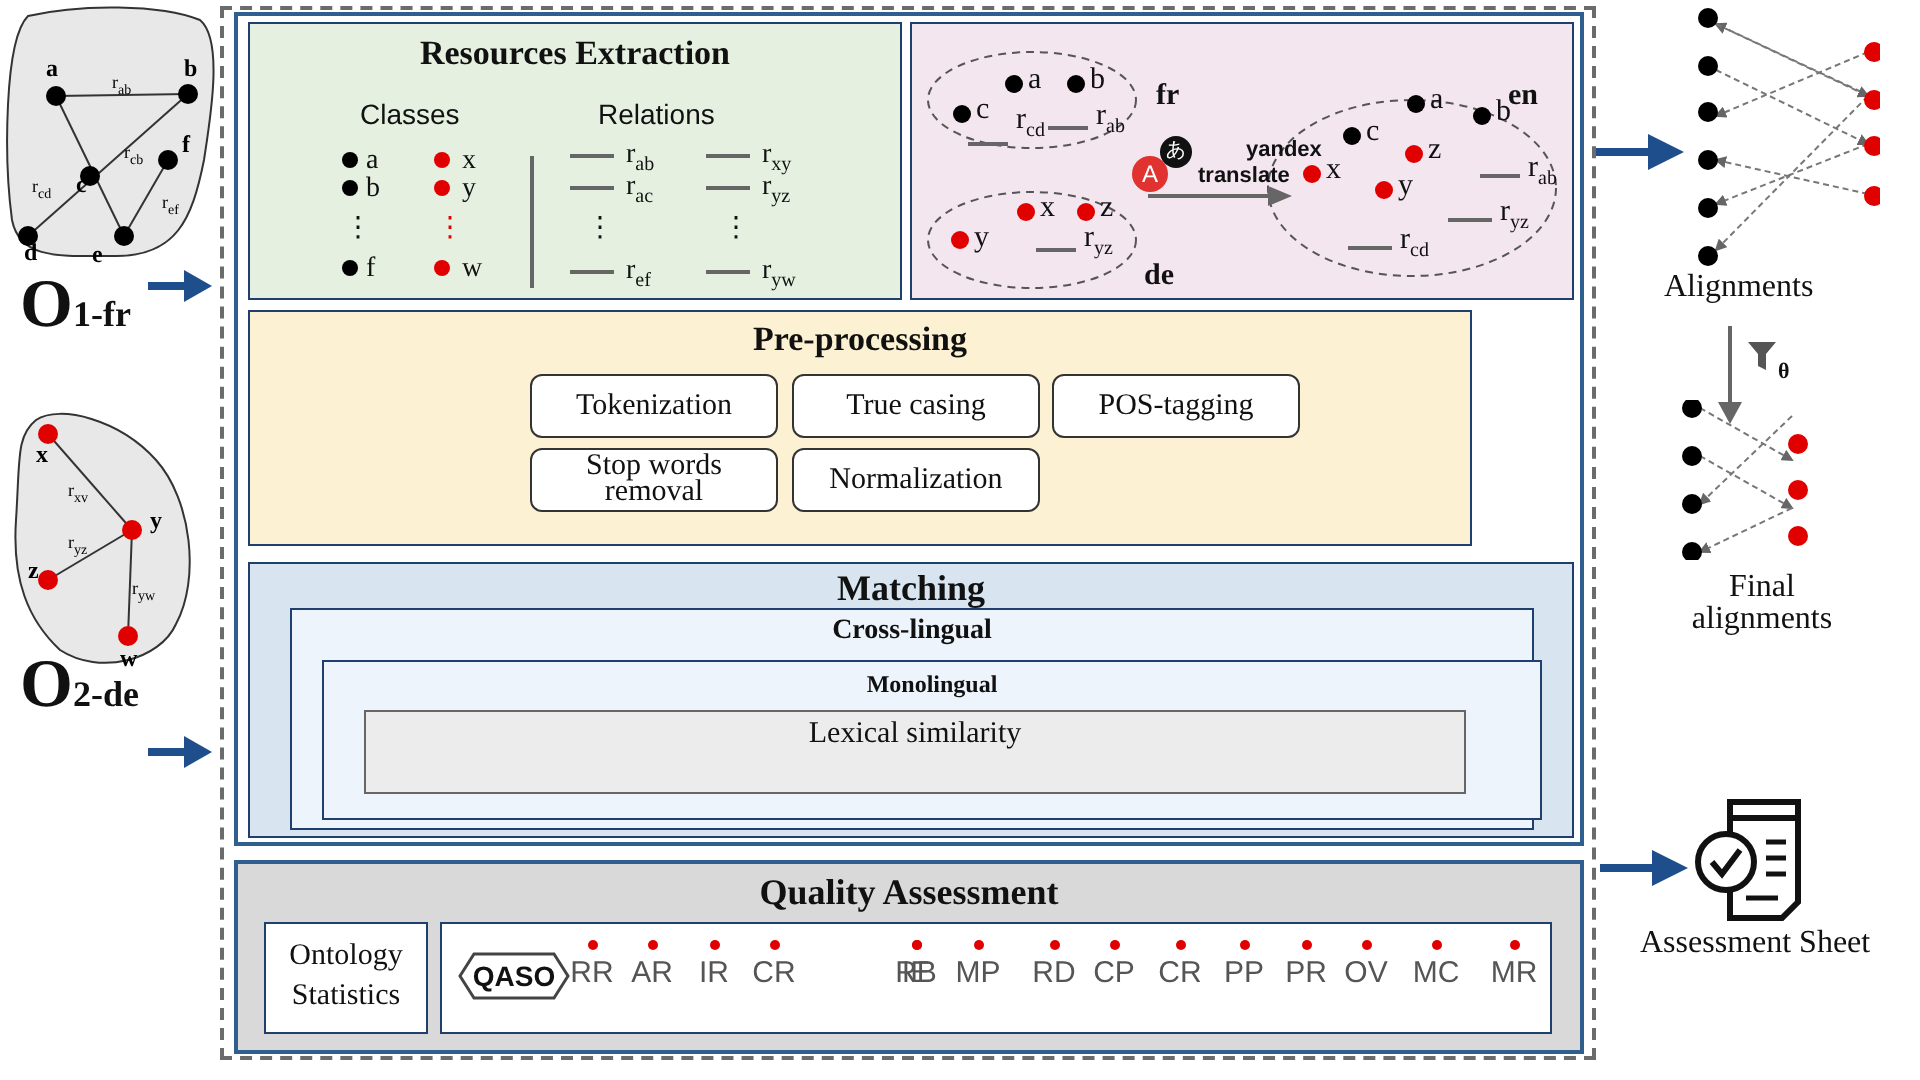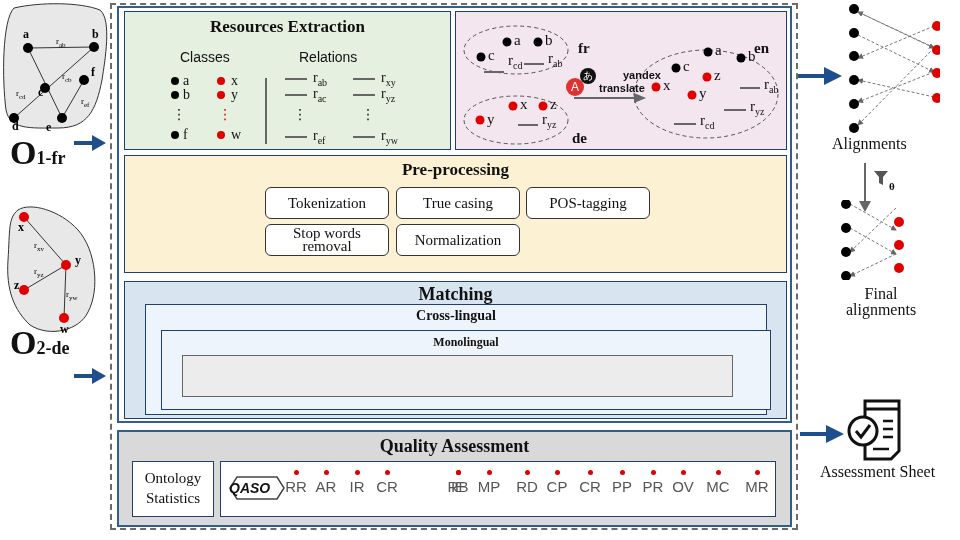--- a/index.html
+++ b/index.html
@@ -4,21 +4,21 @@
 <style>
   html,body{margin:0;padding:0;background:#ffffff;}
   body{width:960px;height:540px;position:relative;overflow:hidden;font-family:"Liberation Serif",serif;color:#111;}
   .abs{position:absolute;}
   .dashed-frame{left:110px;top:3px;width:688px;height:527px;border:2px dashed #6b6b6b;box-sizing:border-box;}
   .main-frame{left:117px;top:6px;width:675px;height:417px;border:2px solid #2e5f8f;box-sizing:border-box;background:#fff;}
   .panel{position:absolute;box-sizing:border-box;border:1.5px solid #1f3f6e;}
   .panel-title{position:absolute;left:0;right:0;text-align:center;font-weight:bold;font-size:17px;}
   .res{left:124px;top:11px;width:327px;height:139px;background:#e6f0e1;}
   .trans{left:455px;top:11px;width:332px;height:139px;background:#f3e6ee;}
-  .prep{left:124px;top:155px;width:663px;height:118px;background:#fdf1d3;}
+  .prep{left:124px;top:155px;width:612px;height:118px;background:#fdf1d3;}
   .match{left:124px;top:281px;width:663px;height:138px;background:#d8e5f0;}
   .cross{left:145px;top:304px;width:622px;height:111px;background:#eef4fb;border-color:#1f3f6e;}
   .mono{left:161px;top:330px;width:610px;height:80px;background:#eef4fb;}
   .lex{left:182px;top:355px;width:551px;height:42px;background:#ececec;border:1px solid #666;}
   .qa{left:117px;top:430px;width:675px;height:97px;background:#d9d9d9;border:2px solid #2e5f8f;}
   .ontostat{left:132px;top:461px;width:82px;height:56px;background:#fff;border:1.5px solid #1f3f6e;}
   .metrics{left:220px;top:461px;width:556px;height:56px;background:#fff;border:1.5px solid #1f3f6e;}
   .btn{position:absolute;box-sizing:border-box;width:124px;height:32px;border:1px solid #333;border-radius:6px;background:#fff;font-size:15px;display:flex;align-items:center;justify-content:center;text-align:center;line-height:13px;}
   .sans{font-family:"Liberation Sans",sans-serif;}
   .lbl{position:absolute;font-size:15px;}
@@ -183,34 +183,35 @@
 <div class="panel match">
   <div class="panel-title" style="top:2px;font-size:18px;">Matching</div>
 </div>
 <div class="panel cross">
   <div class="panel-title" style="top:3px;font-size:14px;">Cross-lingual</div>
 </div>
 <div class="panel mono" style="left:161px;top:330px;width:610px;height:80px;">
   <div class="panel-title" style="top:4px;font-size:12px;">Monolingual</div>
 </div>
 <div class="panel lex">
+  <div class="panel-title" style="top:3px;font-weight:normal;font-size:15px;">Lexical similarity</div>
 </div>
 
 <div class="panel qa">
   <div class="panel-title" style="top:4px;font-size:18px;">Quality Assessment</div>
 </div>
 <div class="panel ontostat">
   <div class="abs" style="left:4px;right:4px;top:6px;text-align:center;font-size:15px;line-height:20px;">Ontology Statistics</div>
 </div>
 <div class="panel metrics">
   <div class="abs" style="left:8px;top:14px;width:56px;height:24px;">
     <svg width="56" height="24">
         <polygon points="8,1 48,1 55,12 48,23 8,23 1,12" fill="#fff" stroke="#444" stroke-width="1.5"></polygon>
       </svg>
-    <span class="sans" style="position:absolute;left:0;right:0;top:4px;text-align:left;font-weight:bold;font-size:14px;font-style:italic;">QASO</span>
+    <span class="sans" style="position:absolute;left:0;right:0;top:4px;text-align:center;font-weight:bold;font-size:14px;">QASO</span>
   </div>
   <div id="metric-row">
       <div class="metric" style="left: 62px;"><span class="dot"></span><span>RR</span></div>
       <div class="metric" style="left: 92px;"><span class="dot"></span><span>AR</span></div>
       <div class="metric" style="left: 123px;"><span class="dot"></span><span>IR</span></div>
       <div class="metric" style="left: 153px;"><span class="dot"></span><span>CR</span></div>
       <div class="metric" style="left: 184px; margin-left: 40px;"><span class="dot"></span><span>RB</span></div>
       <div class="metric" style="left: 224px;"><span class="dot"></span><span>IE</span></div>
       <div class="metric" style="left: 255px;"><span class="dot"></span><span>MP</span></div>
       <div class="metric" style="left: 293px;"><span class="dot"></span><span>RD</span></div>

